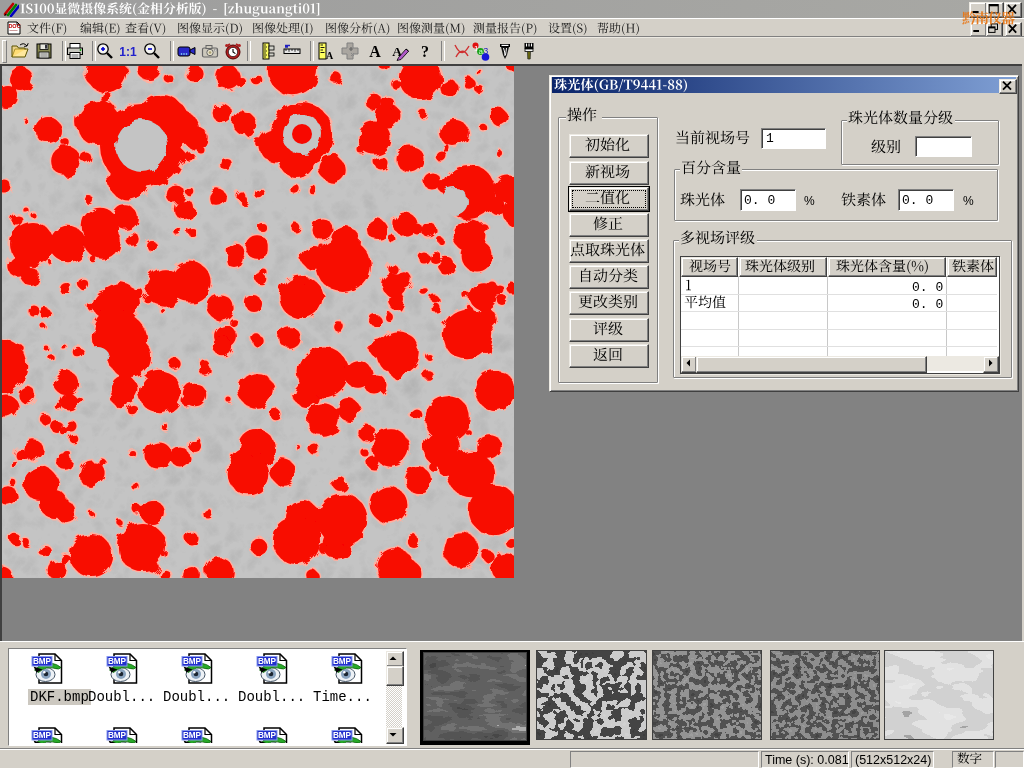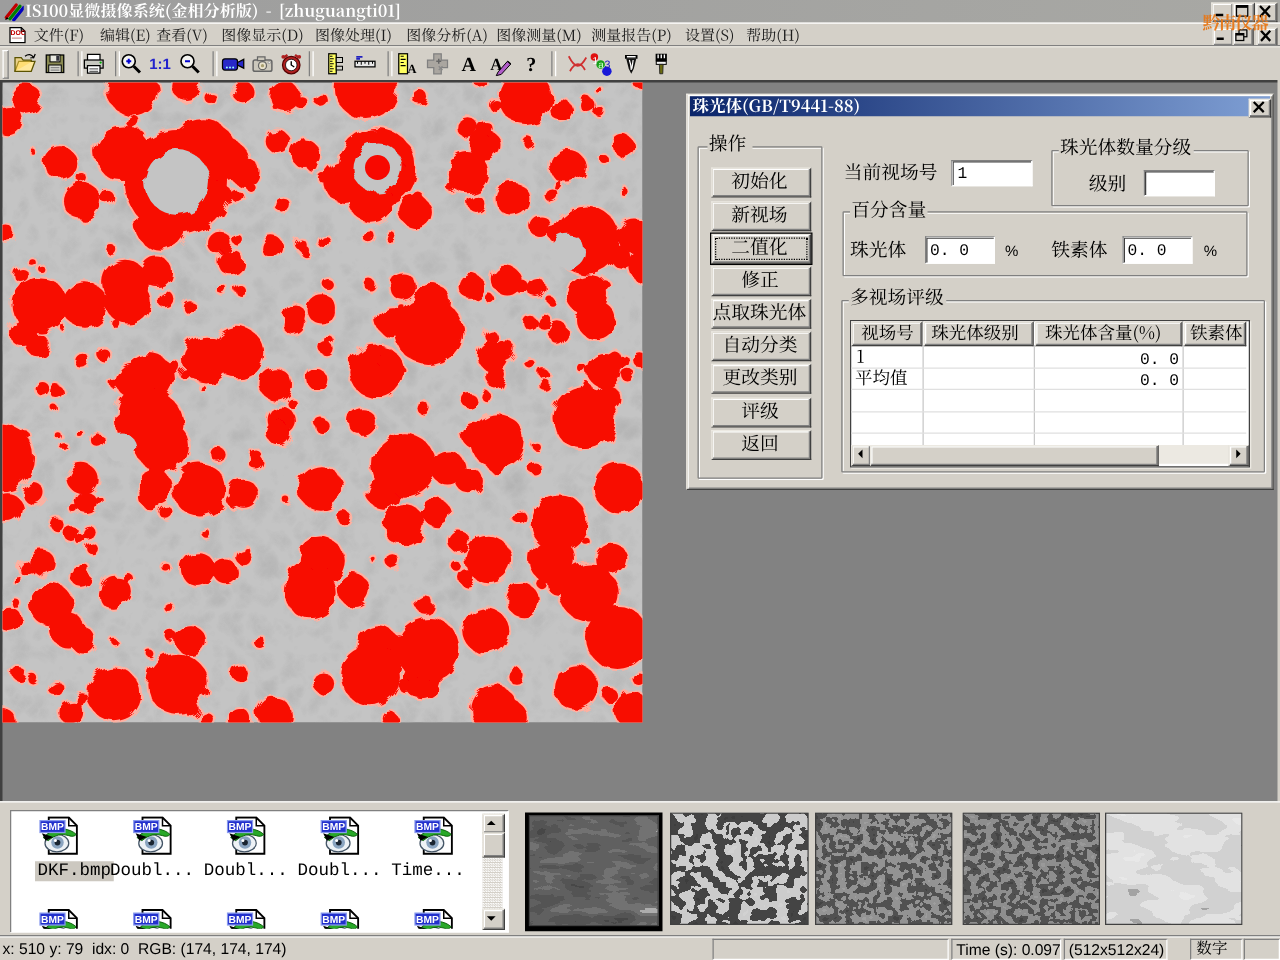--- a/index.html
+++ b/index.html
@@ -1501,24 +1501,23 @@
             <feFuncG type="discrete" tableValues="0.64 0.82 0.89 0.91"></feFuncG>
             <feFuncB type="discrete" tableValues="0.64 0.82 0.89 0.91"></feFuncB>
           </feComponentTransfer>
         </filter>
       </defs>
       <rect width="110" height="90" fill="#888"></rect>
       <rect x="1" y="1" width="108" height="88" filter="url(#tt35)"></rect>
       <rect x="0.5" y="0.5" width="109" height="89" fill="none" stroke="#404040"></rect>
     </svg>
 <div class="ab" style="left:0;top:748px;width:1024px;height:20px;background:#d4d0c8;border-top:1px solid #808080;box-shadow:inset 0 1px 0 #fff"></div>
-<div class="ab" style="left:2px;top:752px;font:12.5px 'Liberation Sans';color:#000;white-space:pre">x: 510 y: 79  idx: 0  RGB: (174, 174, 174)</div>
 <div class="ab" style="left:570px;top:751px;width:187px;height:15px;border-top:1px solid #808080;border-left:1px solid #808080;border-right:1px solid #fff;border-bottom:1px solid #fff"></div>
 <div class="ab" style="left:761px;top:751px;width:86px;height:15px;border-top:1px solid #808080;border-left:1px solid #808080;border-right:1px solid #fff;border-bottom:1px solid #fff"></div>
-    <div class="ab" style="left:765px;top:753px;font:12.5px 'Liberation Sans';color:#000;white-space:pre">Time (s): 0.097</div>
+    <div class="ab" style="left:765px;top:753px;font:12.5px 'Liberation Sans';color:#000;white-space:pre">Time (s): 0.081</div>
 <div class="ab" style="left:851px;top:751px;width:81px;height:15px;border-top:1px solid #808080;border-left:1px solid #808080;border-right:1px solid #fff;border-bottom:1px solid #fff"></div>
     <div class="ab" style="left:855px;top:753px;font:12.5px 'Liberation Sans';color:#000;white-space:pre">(512x512x24)</div>
 <div class="ab" style="left:952px;top:751px;width:40px;height:15px;border-top:1px solid #808080;border-left:1px solid #808080;border-right:1px solid #fff;border-bottom:1px solid #fff"></div>
 <svg style="position:absolute;left:957px;top:752px;overflow:visible" width="27" height="17">
       <g fill="#000" transform="translate(0,10.9) scale(0.012500,-0.012500)">
         <use href="#q106r" x="0"></use>
         <use href="#q116r" x="1000"></use>
       </g>
     </svg>
 <div class="ab" style="left:995px;top:751px;width:27px;height:15px;border-top:1px solid #808080;border-left:1px solid #808080;border-right:1px solid #fff;border-bottom:1px solid #fff"></div>

